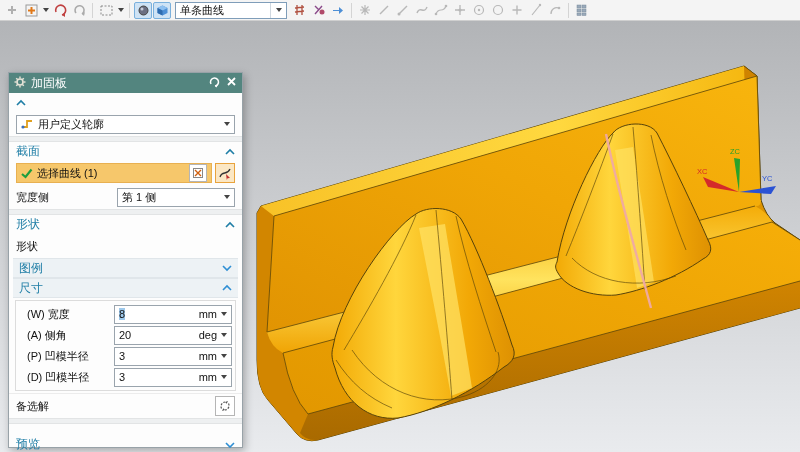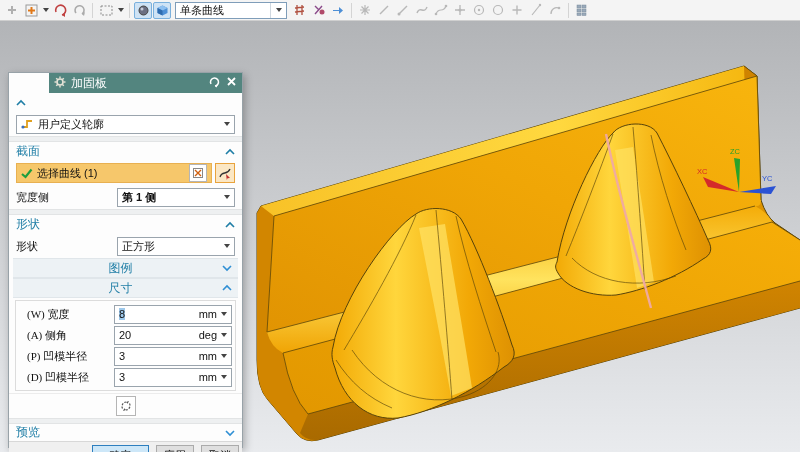--- a/index.html
+++ b/index.html
@@ -19,39 +19,39 @@
   .tcaret{width:9px;height:17px;display:flex;align-items:center;justify-content:center;flex:0 0 auto;}
   .combo-top{height:17px;width:112px;border:1px solid #7f9db9;background:#fff;display:flex;align-items:center;
              font-size:11px;padding-left:4px;box-sizing:border-box;flex:0 0 auto;margin:0 3px;}
   .combo-top .cv{flex:1;font-family:Liberation Serif, serif;}
   .combo-top .cbtn{width:15px;height:15px;display:flex;align-items:center;justify-content:center;border-left:1px solid #d0d8e0;}
   .caret{width:0;height:0;border-left:3px solid transparent;border-right:3px solid transparent;border-top:4px solid #444;}
   
   .dialog{position:absolute;left:8px;top:72px;width:235px;height:376px;background:#fdfdfd;
           border:1px solid #98a2a8;box-shadow:2px 3px 8px rgba(0,0,0,.28);display:flex;flex-direction:column;box-sizing:border-box;}
   .dlg-title{height:20px;background:#53857f;display:flex;align-items:center;color:#fff;font-size:12px;
-             padding:0 5px;flex:0 0 auto;gap:5px;margin-left:40px;}
+             padding:0 5px;flex:0 0 auto;gap:5px;}
   .dlg-title .t{flex:1;}
   .hdr{height:19px;display:flex;align-items:center;padding:0 7px;color:#1f7ea6;font-size:12px;flex:0 0 auto;}
   .hdr .t{flex:1;}
   .subhdr{height:18px;display:flex;align-items:center;padding:0 6px;color:#1f7ea6;font-size:12px;
-          background:#edf2f5;border-top:1px solid #e0e6ea;border-bottom:1px solid #e0e6ea;margin:0 4px;flex:0 0 auto;text-align:center;}
+          background:#edf2f5;border-top:1px solid #e0e6ea;border-bottom:1px solid #e0e6ea;margin:0 4px;flex:0 0 auto;}
   .subhdr .t{flex:1;}
   .sep{height:4px;background:#eef0f1;border-top:1px solid #e2e4e5;border-bottom:1px solid #e2e4e5;flex:0 0 auto;}
   .row{display:flex;align-items:center;padding:0 7px;flex:0 0 auto;justify-content:center;}
   .combo{height:19px;border:1px solid #9aa4ad;background:#fff;display:flex;align-items:center;padding-left:4px;box-sizing:border-box;}
   .combo .cv{flex:1;}
   .combo .cbtn{width:15px;height:100%;display:flex;align-items:center;justify-content:center;}
   .sel-row{height:20px;background:#f6c76b;border:1px solid #e8b051;display:flex;align-items:center;
            padding:0 4px;gap:4px;flex:1;box-sizing:border-box;}
   .mini-btn{width:18px;height:18px;border:1px solid #b5b5b5;background:#fff;display:flex;align-items:center;justify-content:center;box-sizing:border-box;flex:0 0 auto;}
   .mini-btn.hot{border:1px solid #e8a33d;background:#fbe7c4;width:20px;height:20px;}
   .dims-box{margin:2px 6px;border:1px solid #dcdcdc;padding:3px 3px;display:flex;flex-direction:column;gap:1px;flex:0 0 auto;}
   .dim-row{display:flex;align-items:center;height:20px;}
-  .dim-row .lbl{flex:1;padding-left:8px;font-family:Liberation Serif, serif;}
+  .dim-row .lbl{flex:1;padding-left:8px;}
   .input-grp{width:118px;height:19px;border:1px solid #9aa4ad;background:#fff;display:flex;align-items:center;box-sizing:border-box;}
   .input-grp .val{flex:1;padding-left:4px;}
   .input-grp .val .seltxt{background:#9ec9ec;}
   .input-grp .unit{width:30px;text-align:right;}
   .input-grp .ubtn{width:14px;height:100%;display:flex;align-items:center;justify-content:center;}
   .btnbar{margin-top:auto;height:26px;background:#f0f0f0;border-top:1px solid #d8d8d8;display:flex;align-items:center;
           justify-content:flex-end;gap:7px;padding-right:3px;flex:0 0 auto;}
   .btn{height:19px;padding:0 7px;display:flex;align-items:center;background:#dfdfdf;border:1px solid #ababab;font-size:11px;}
   .btn.ok{background:#cde7f8;border:1px solid #2d7fbf;}
   .chev{display:block;}
@@ -384,44 +384,38 @@
     </div>
     <span class="mini-btn hot">
       <svg width="14" height="14">
           <path d="M2,11 C4,4 9,10 12,3" fill="none" stroke="#333" stroke-width="1.3"></path>
           <path d="M8,8 L12,12 L9.5,12.2 L8.8,14 Z" fill="#c03030"></path>
         </svg>
     </span>
   </div>
   <div class="row" style="height:24px;">
     <span style="flex:1;">宽度侧</span>
-    <div class="combo" style="width:118px;font-weight:bold;">
+    <div class="combo" style="width:118px;">
       <span class="cv">第 1 侧</span>
       <span class="cbtn">
           <span class="caret"></span>
         </span>
     </div>
   </div>
 
   <div class="sep"></div>
 
   <div class="hdr">
     <span class="t">形状</span>
     <svg class="chev" width="10" height="8">
         <polyline points="1,6 5,2 9,6" fill="none" stroke="#1f7ea6" stroke-width="1.6"></polyline>
       </svg>
   </div>
   <div class="row" style="height:24px;">
     <span style="flex:1;">形状</span>
-    <div class="combo" style="width:118px;">
-      <span class="cv">正方形</span>
-      <span class="cbtn">
-          <span class="caret"></span>
-        </span>
-    </div>
   </div>
   <div class="subhdr">
     <span class="t">图例</span>
     <svg class="chev" width="10" height="8">
         <polyline points="1,2 5,6 9,2" fill="none" stroke="#2f8fd4" stroke-width="1.6"></polyline>
       </svg>
   </div>
   <div class="subhdr">
     <span class="t">尺寸</span>
     <svg class="chev" width="10" height="8">
@@ -466,33 +460,34 @@
         <span class="val">3</span>
         <span class="unit">mm</span>
         <span class="ubtn">
             <span class="caret"></span>
           </span>
       </div>
     </div>
   </div>
 
   <div class="row" style="height:24px;border-top:1px solid #ececec;">
+    <span style="flex:1;">备选解</span>
     <span class="mini-btn" style="width:20px;height:20px;">
       <svg width="14" height="14">
           <path d="M3.5,9.5 A4.5,4.5 0 0 1 7,3" fill="none" stroke="#555" stroke-width="1.2" stroke-dasharray="2,1.3"></path>
           <path d="M7,3 L10,2 L8.6,4.8 Z" fill="#555"></path>
           <path d="M10.5,4.5 A4.5,4.5 0 0 1 7,11" fill="none" stroke="#555" stroke-width="1.2" stroke-dasharray="2,1.3"></path>
           <path d="M7,11 L4,12 L5.4,9.2 Z" fill="#555"></path>
         </svg>
     </span>
   </div>
 
   <div class="sep"></div>
 
-  <div class="hdr" style="height:17px;">
+  <div class="hdr" style="height:17px;margin-top:12px;">
     <span class="t">预览</span>
     <svg class="chev" width="10" height="8">
         <polyline points="1,2 5,6 9,2" fill="none" stroke="#2f8fd4" stroke-width="1.6"></polyline>
       </svg>
   </div>
 
   <div class="btnbar">
     <span class="btn ok">&lt; 确定 &gt;</span>
     <span class="btn">应用</span>
     <span class="btn">取消</span>

